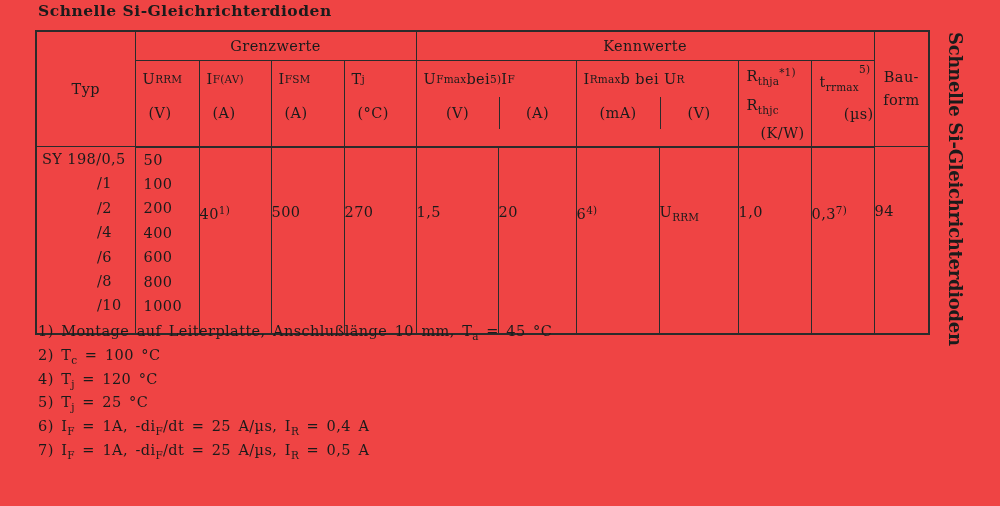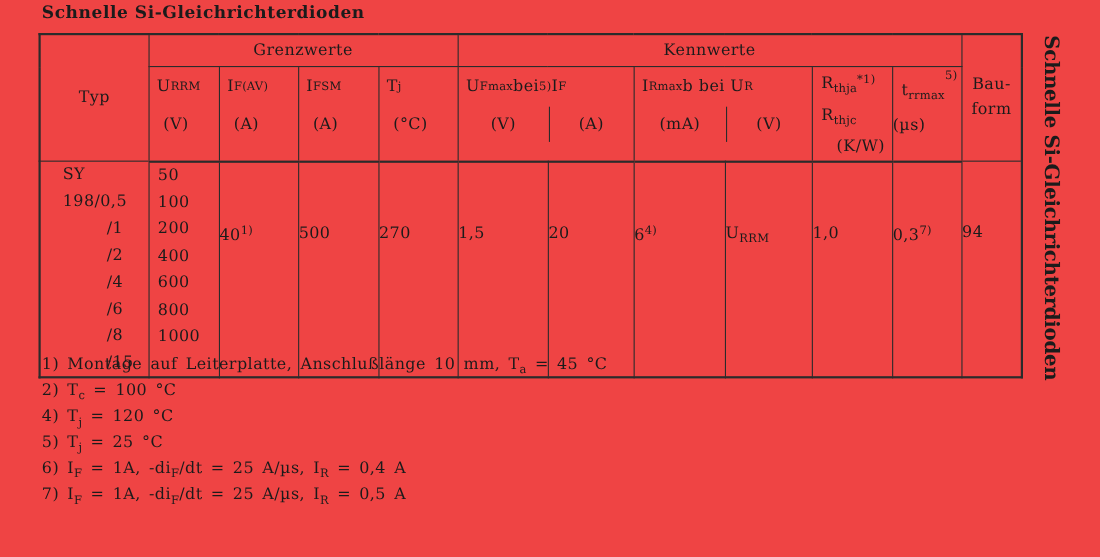--- a/index.html
+++ b/index.html
@@ -40,25 +40,25 @@
   .u82{grid-template-columns:82px 1fr;}
   .u83{grid-template-columns:83px 1fr;}
   .h-cell .units .u{display:flex;align-items:center;justify-content:center;}
   .h-cell .units .u-div{border-left:1.5px solid #2b2b2b;}
   .rth-cell{padding-top:3px;line-height:23.5px;}
   .rth-cell .rline{padding-left:8px;}
   .rth-cell .runit{text-align:center;padding-left:16px;}
   .trr-cell{position:relative;}
   .trr-cell .corner-sup{position:absolute;top:2px;right:3px;font-size:10.5px;}
   .trr-cell .trr-sym{padding:13px 0 0 8px;}
-  .trr-cell .trr-unit{padding-top:13px;text-align:left;}
+  .trr-cell .trr-unit{padding-top:13px;text-align:right;}
   
   tbody td{height:185px;}
   .t-list,.v-list{padding-top:4px;line-height:24.4px;}
-  .t-list .tline{padding-left:20px;}
+  .t-list .tline{padding-left:5px;}
   .t-list .tline.indent{padding-left:60px;}
   .v-list .vline{padding-left:8px;}
   .mv{text-align:center;}
   .mv .mval{display:block;padding-top:56px;}
   
   .footnotes{
     position:absolute;left:38px;top:321px;
     font-size:14.5px;letter-spacing:0.4px;word-spacing:2.5px;
   }
   .footnotes .fn{height:23.8px;line-height:20px;}
@@ -142,21 +142,21 @@
     </thead>
     <tbody>
       <tr>
         <td class="t-list">
           <div class="tline">SY 198/0,5</div>
           <div class="tline indent">/1</div>
           <div class="tline indent">/2</div>
           <div class="tline indent">/4</div>
           <div class="tline indent">/6</div>
           <div class="tline indent">/8</div>
-          <div class="tline indent">/15</div>
+          <div class="tline indent">/10</div>
         </td>
         <td class="v-list">
           <div class="vline">50</div>
           <div class="vline">100</div>
           <div class="vline">200</div>
           <div class="vline">400</div>
           <div class="vline">600</div>
           <div class="vline">800</div>
           <div class="vline">1000</div>
         </td>

